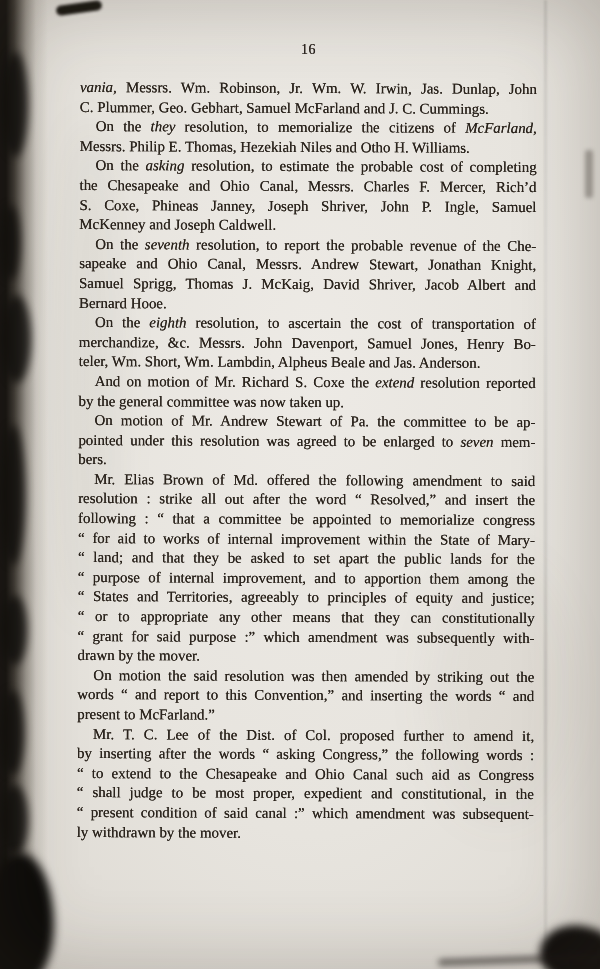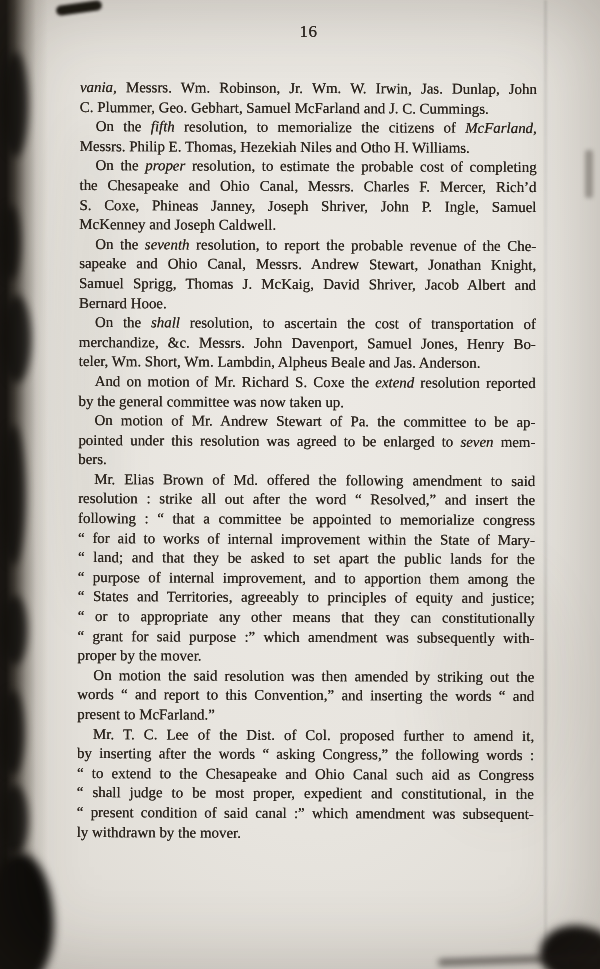--- a/index.html
+++ b/index.html
@@ -72,22 +72,22 @@
   .stain1 {
     position:absolute; left:60px; top:120px; width:60px; height:500px;
     background:rgba(90,80,65,0.06); filter:blur(18px); border-radius:50%;
   }
   .stain2 {
     position:absolute; left:430px; top:560px; width:140px; height:260px;
     background:rgba(90,80,65,0.05); filter:blur(22px); border-radius:50%;
   }
   
   .pageno {
-    position:absolute; top:22px; left:80px; width:457px;
-    text-align:center; font-size:17px; letter-spacing:0.5px;
+    position:absolute; top:42px; left:80px; width:457px;
+    text-align:center; font-size:14px; letter-spacing:0.5px;
     color:#2d2722; text-shadow:0 0 0.5px currentColor;
   }
   .text-block {
     position:absolute; top:78px; left:80px; width:457px;
     font-size:14.9px; line-height:19.6px; color:#2b241d;
     text-shadow:0 0 0.5px currentColor;
     transform:rotate(0.25deg); transform-origin:0 0;
   }
   .line { text-align:justify; text-align-last:justify; }
   .line.end { text-align-last:left; }
@@ -102,37 +102,37 @@
   <div class="stain2"></div>
 
   <div class="pageno">16</div>
 
   <div class="text-block">
       <div class="para">
         <div class="line"><span class="it">vania,</span><span class="rn"> Messrs. Wm. Robinson, Jr. Wm. W. Irwin, Jas. Dunlap, John</span></div>
         <div class="line end"><span class="rn">C. Plummer, Geo. Gebhart, Samuel McFarland and J. C. Cummings.</span></div>
       </div>
       <div class="para">
-        <div class="line indent"><span class="rn">On the </span><span class="it">fifth</span><span class="rn"> resolution, to memorialize the citizens of </span><span class="it">McFarland,</span></div>
+        <div class="line indent"><span class="rn">On the </span><span class="it">they</span><span class="rn"> resolution, to memorialize the citizens of </span><span class="it">McFarland,</span></div>
         <div class="line end"><span class="rn">Messrs. Philip E. Thomas, Hezekiah Niles and Otho H. Williams.</span></div>
       </div>
       <div class="para">
-        <div class="line indent"><span class="rn">On the </span><span class="it">proper</span><span class="rn"> resolution, to estimate the probable cost of completing</span></div>
+        <div class="line indent"><span class="rn">On the </span><span class="it">asking</span><span class="rn"> resolution, to estimate the probable cost of completing</span></div>
         <div class="line"><span class="rn">the Chesapeake and Ohio Canal, Messrs. Charles F. Mercer, Rich’d</span></div>
         <div class="line"><span class="rn">S. Coxe, Phineas Janney, Joseph Shriver, John P. Ingle, Samuel</span></div>
         <div class="line end"><span class="rn">McKenney and Joseph Caldwell.</span></div>
       </div>
       <div class="para">
         <div class="line indent"><span class="rn">On the </span><span class="it">seventh</span><span class="rn"> resolution, to report the probable revenue of the Che-</span></div>
         <div class="line"><span class="rn">sapeake and Ohio Canal, Messrs. Andrew Stewart, Jonathan Knight,</span></div>
         <div class="line"><span class="rn">Samuel Sprigg, Thomas J. McKaig, David Shriver, Jacob Albert and</span></div>
         <div class="line end"><span class="rn">Bernard Hooe.</span></div>
       </div>
       <div class="para">
-        <div class="line indent"><span class="rn">On the </span><span class="it">shall</span><span class="rn"> resolution, to ascertain the cost of transportation of</span></div>
+        <div class="line indent"><span class="rn">On the </span><span class="it">eighth</span><span class="rn"> resolution, to ascertain the cost of transportation of</span></div>
         <div class="line"><span class="rn">merchandize, &amp;c. Messrs. John Davenport, Samuel Jones, Henry Bo-</span></div>
         <div class="line end"><span class="rn">teler, Wm. Short, Wm. Lambdin, Alpheus Beale and Jas. Anderson.</span></div>
       </div>
       <div class="para">
         <div class="line indent"><span class="rn">And on motion of Mr. Richard S. Coxe the </span><span class="it">extend</span><span class="rn"> resolution reported</span></div>
         <div class="line end"><span class="rn">by the general committee was now taken up.</span></div>
       </div>
       <div class="para">
         <div class="line indent"><span class="rn">On motion of Mr. Andrew Stewart of Pa. the committee to be ap-</span></div>
         <div class="line"><span class="rn">pointed under this resolution was agreed to be enlarged to </span><span class="it">seven</span><span class="rn"> mem-</span></div>
@@ -141,21 +141,21 @@
       <div class="para">
         <div class="line indent"><span class="rn">Mr. Elias Brown of Md. offered the following amendment to said</span></div>
         <div class="line"><span class="rn">resolution : strike all out after the word “ Resolved,” and insert the</span></div>
         <div class="line"><span class="rn">following : “ that a committee be appointed to memorialize congress</span></div>
         <div class="line"><span class="rn">“ for aid to works of internal improvement within the State of Mary-</span></div>
         <div class="line"><span class="rn">“ land; and that they be asked to set apart the public lands for the</span></div>
         <div class="line"><span class="rn">“ purpose of internal improvement, and to apportion them among the</span></div>
         <div class="line"><span class="rn">“ States and Territories, agreeably to principles of equity and justice;</span></div>
         <div class="line"><span class="rn">“ or to appropriate any other means that they can constitutionally</span></div>
         <div class="line"><span class="rn">“ grant for said purpose :” which amendment was subsequently with-</span></div>
-        <div class="line end"><span class="rn">proper by the mover.</span></div>
+        <div class="line end"><span class="rn">drawn by the mover.</span></div>
       </div>
       <div class="para">
         <div class="line indent"><span class="rn">On motion the said resolution was then amended by striking out the</span></div>
         <div class="line"><span class="rn">words “ and report to this Convention,” and inserting the words “ and</span></div>
         <div class="line end"><span class="rn">present to McFarland.”</span></div>
       </div>
       <div class="para">
         <div class="line indent"><span class="rn">Mr. T. C. Lee of the Dist. of Col. proposed further to amend it,</span></div>
         <div class="line"><span class="rn">by inserting after the words “ asking Congress,” the following words :</span></div>
         <div class="line"><span class="rn">“ to extend to the Chesapeake and Ohio Canal such aid as Congress</span></div>

